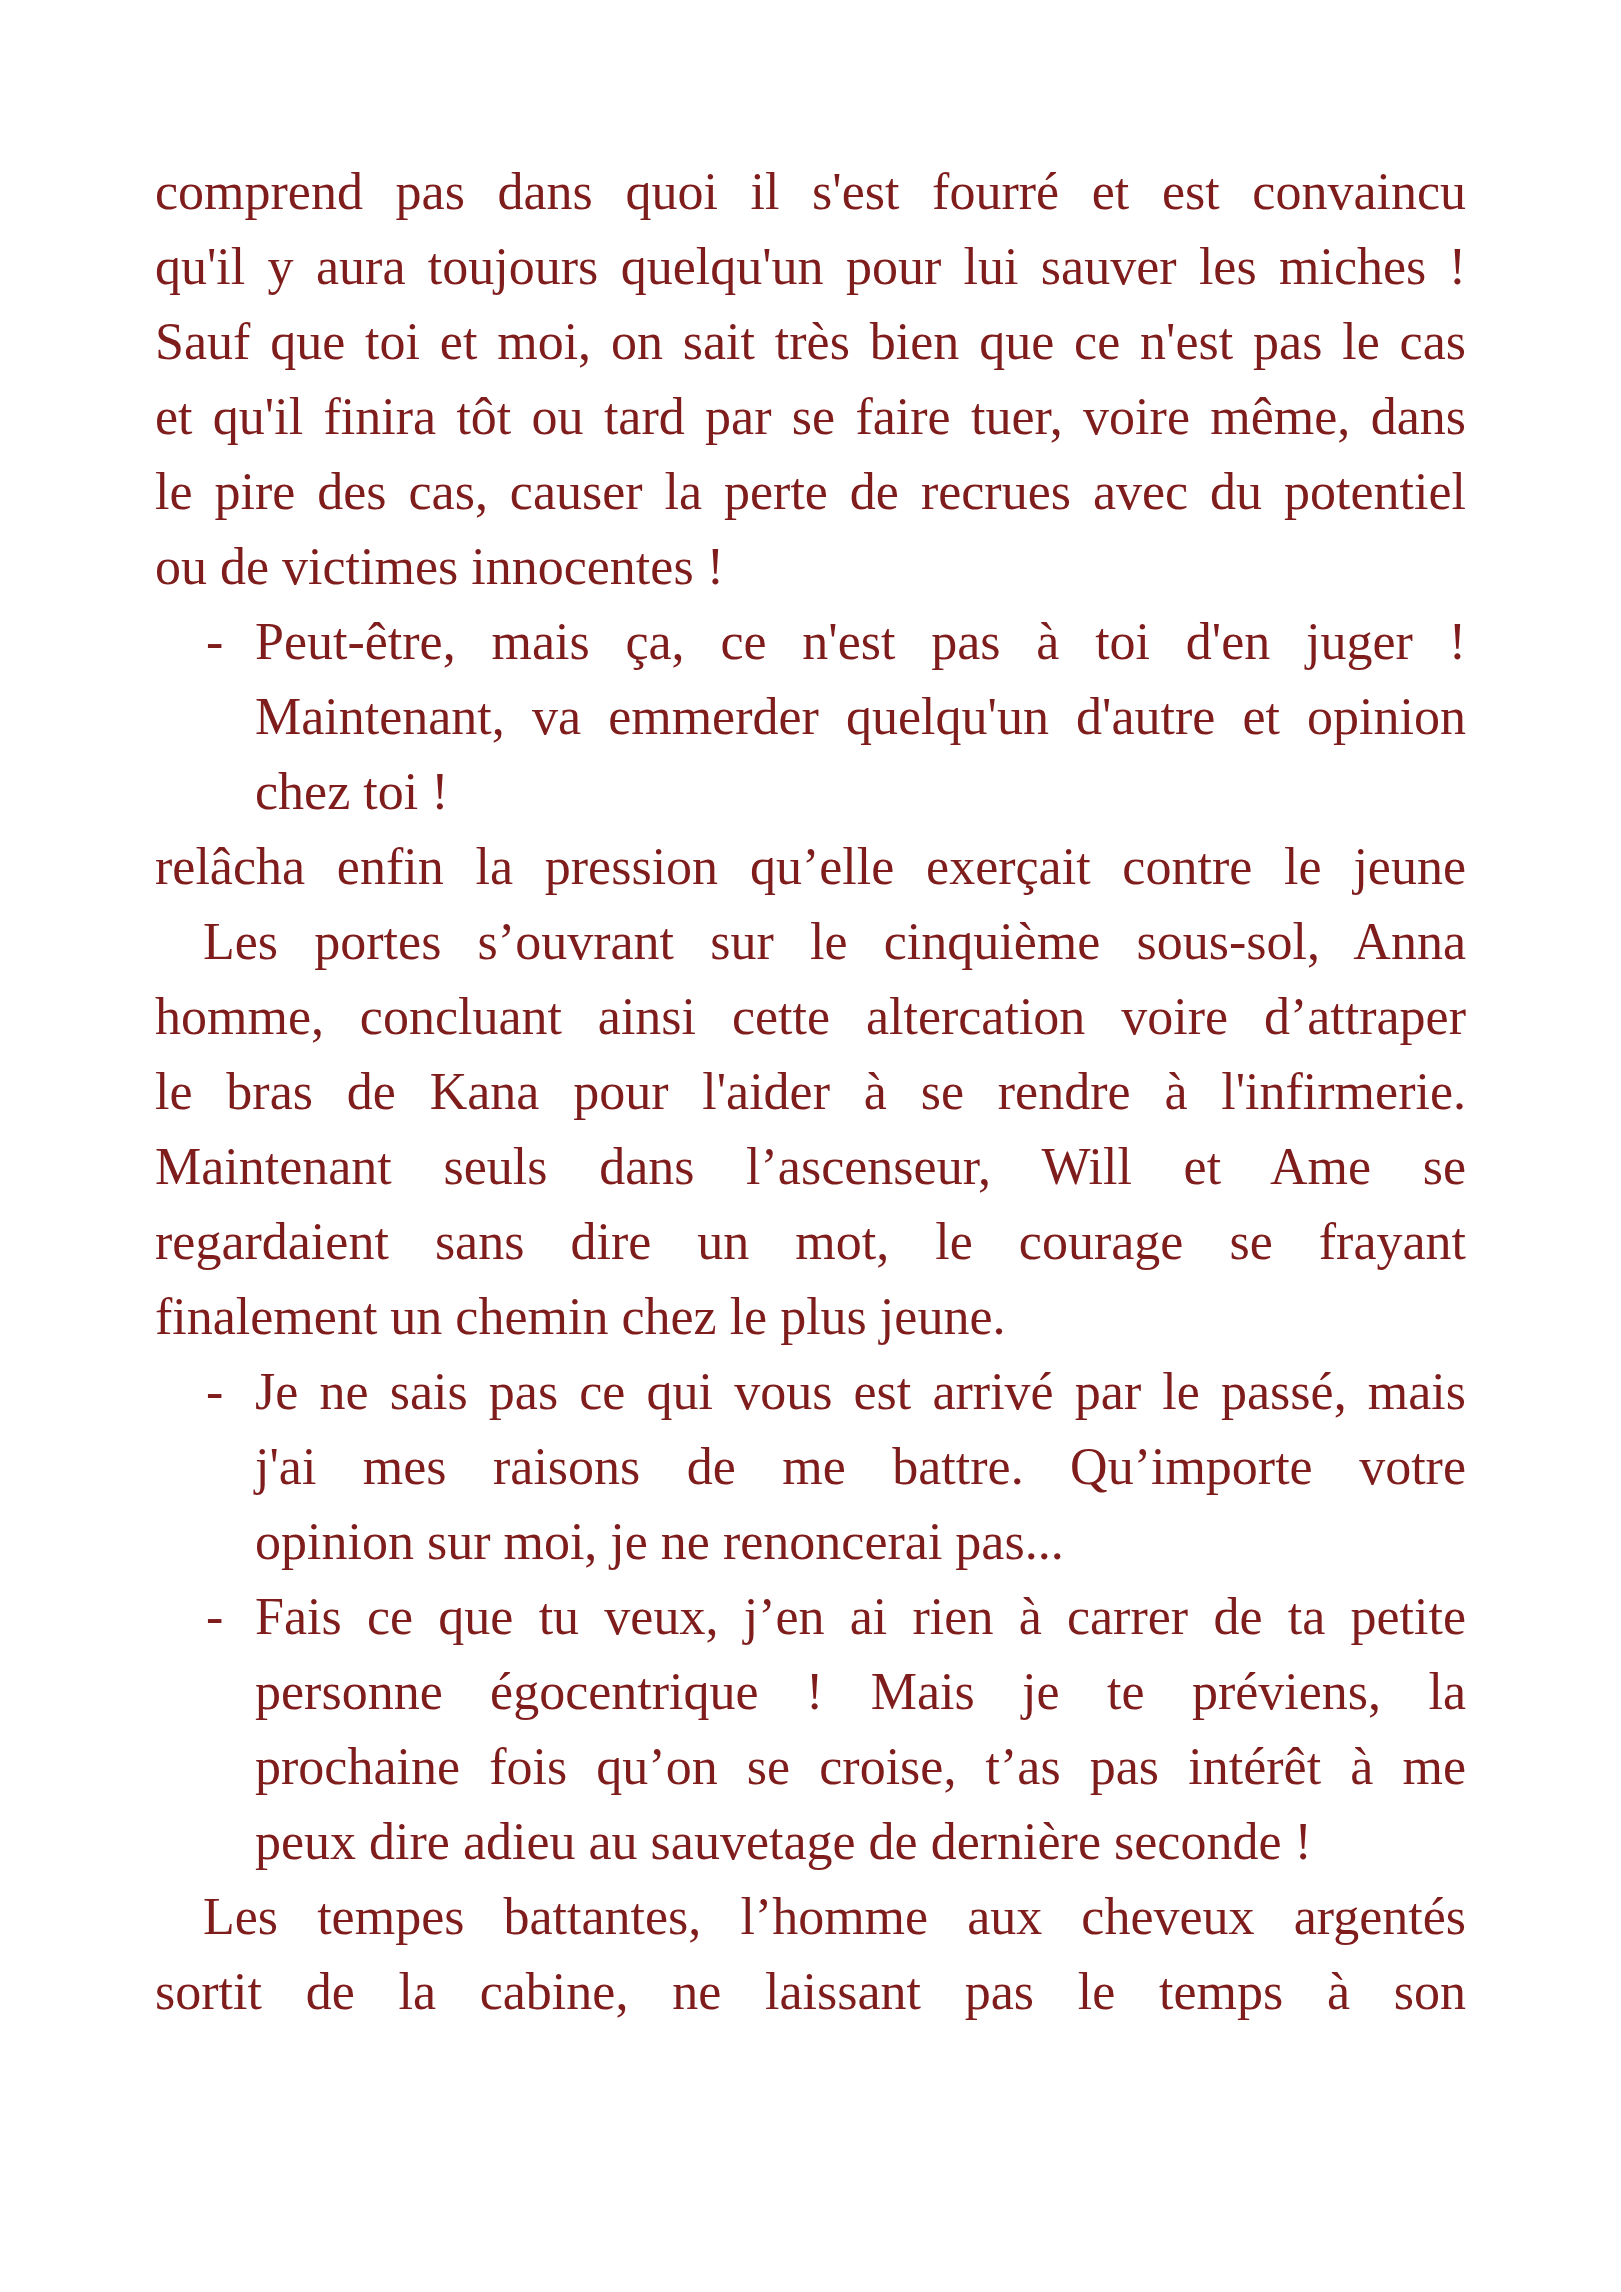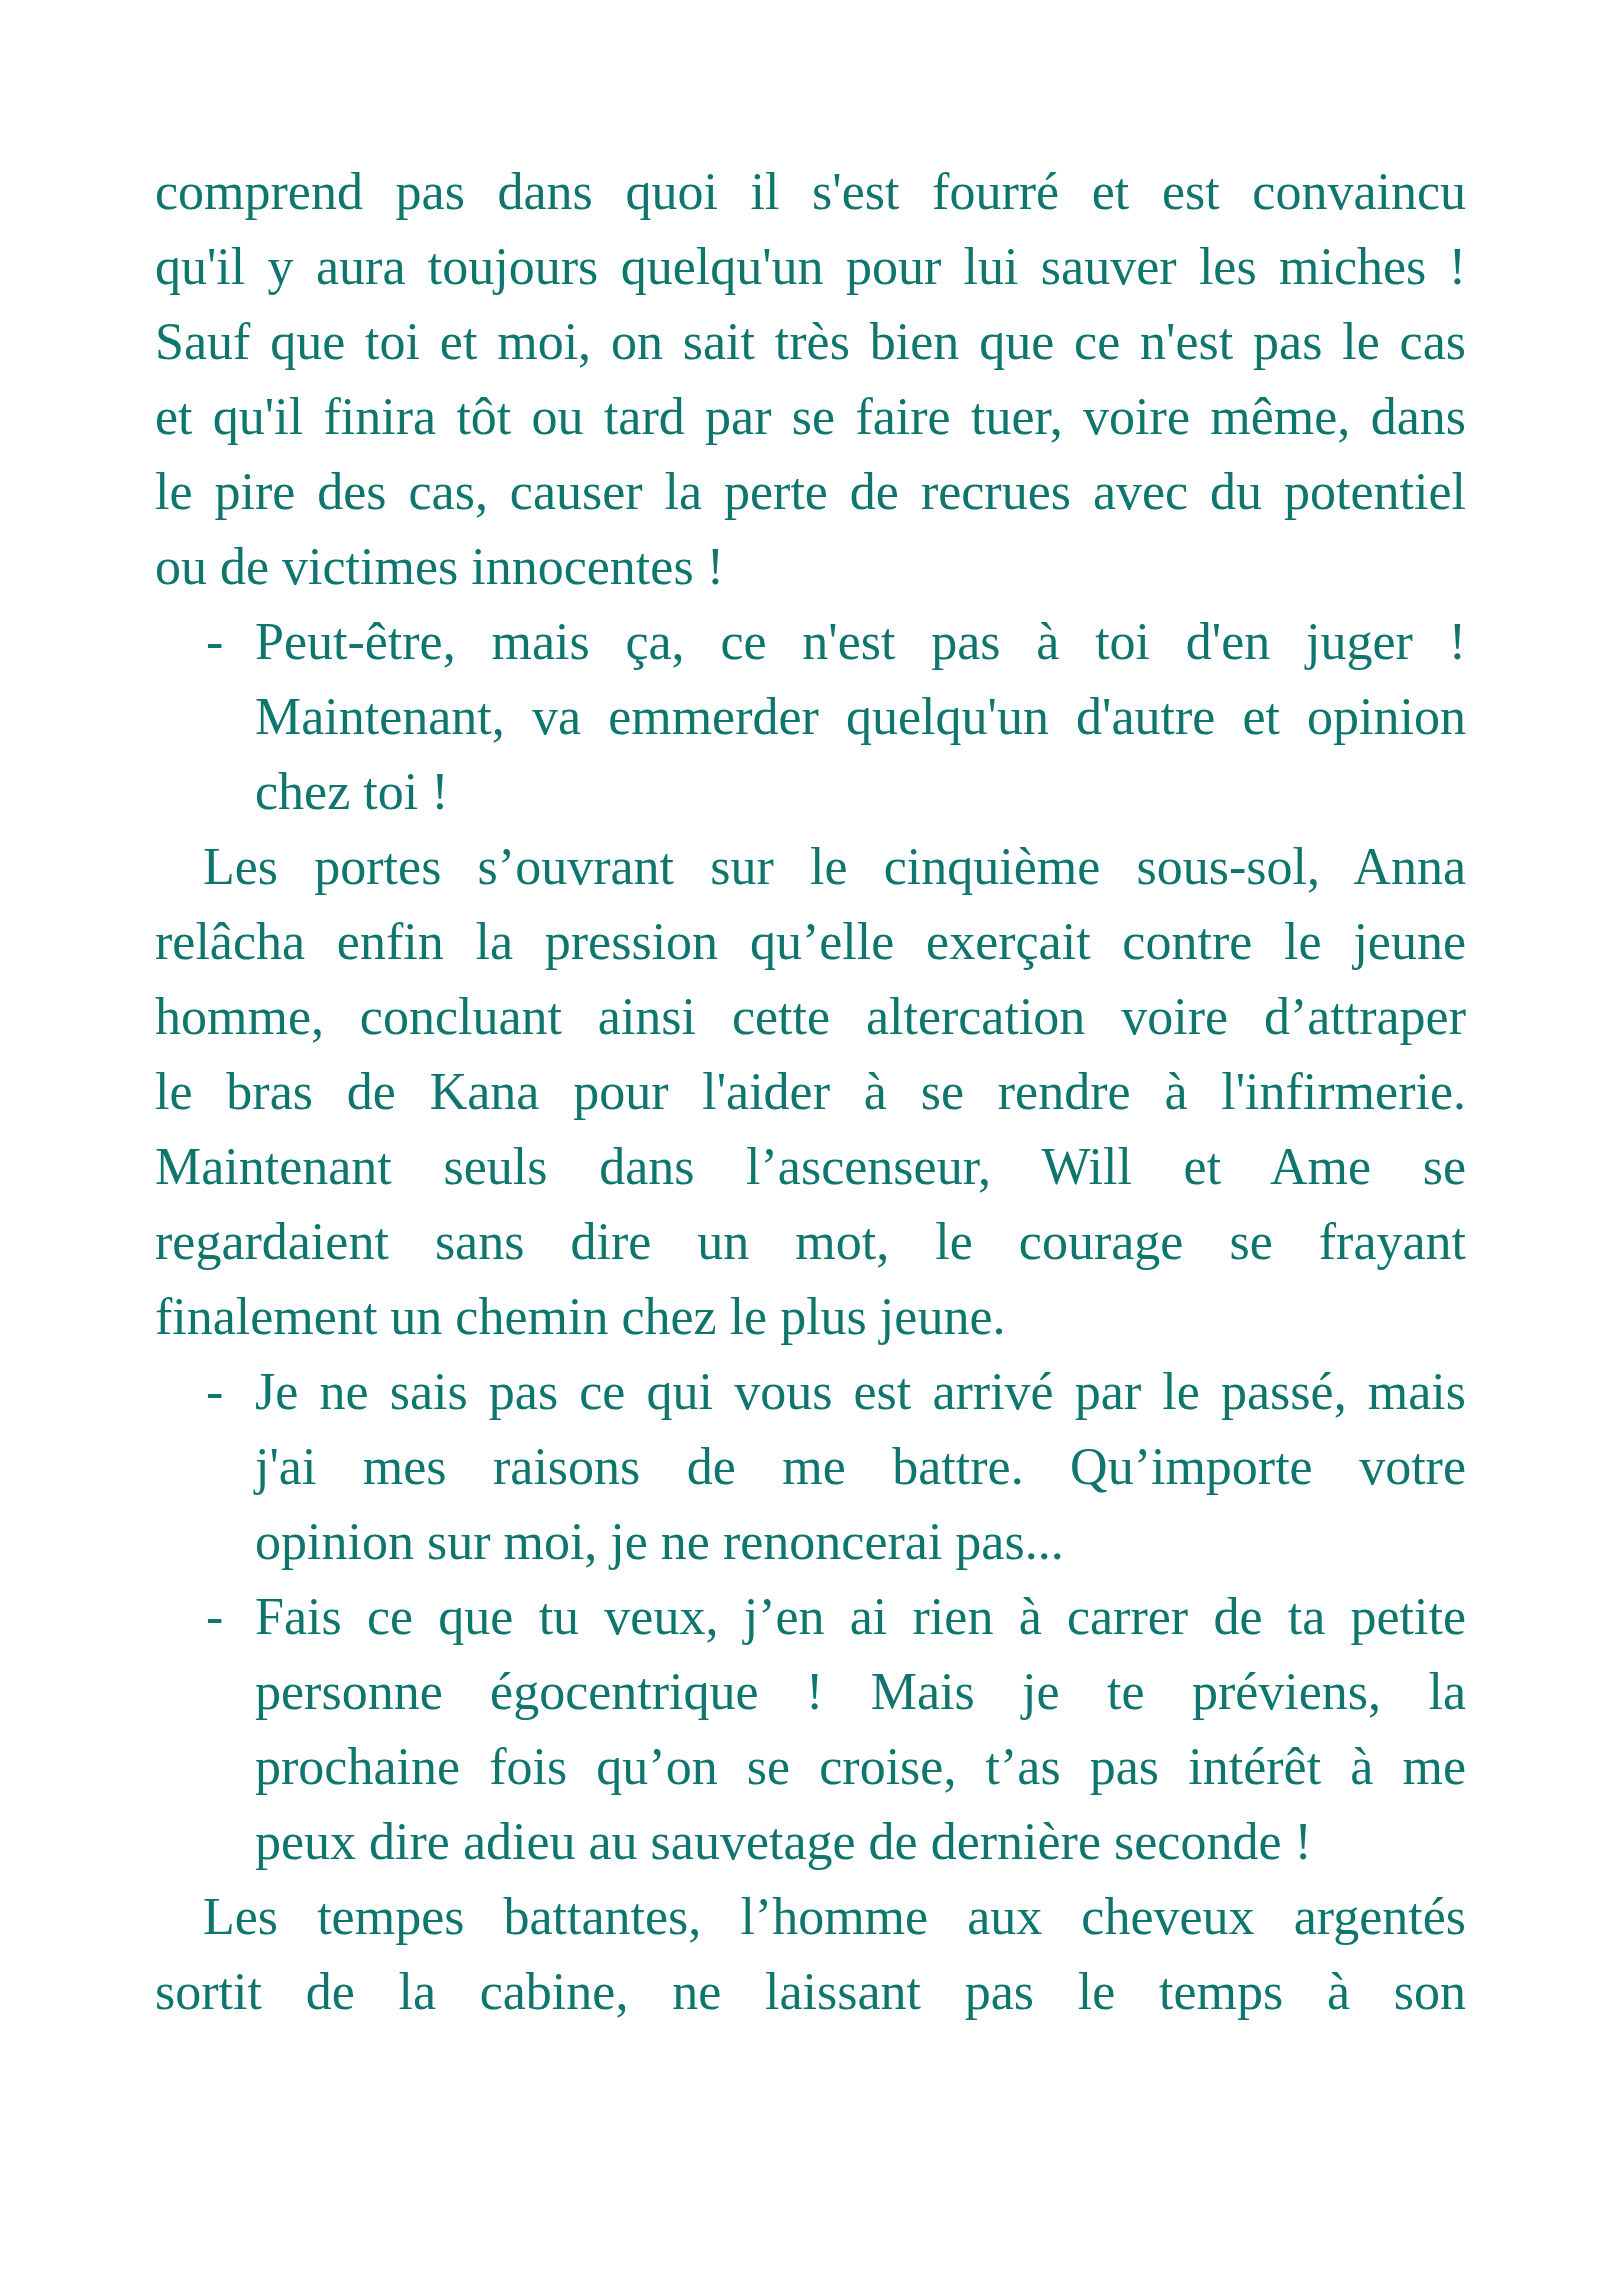--- a/index.html
+++ b/index.html
@@ -16,21 +16,21 @@
     font-family: "Liberation Serif", "DejaVu Serif", serif;
     overflow: hidden;
   }
   .text-block {
     position: absolute;
     left: 155px;
     top: 154px;
     width: 1311px;
     font-size: 52px;
     line-height: 75px;
-    color: #0f766e;
+    color: #7f1d1d;
   }
   .line {
     height: 75px;
     text-align: justify;
     text-align-last: justify;
     text-justify: inter-word;
   }
   .line.last {
     text-align: right;
     text-align-last: left;
@@ -61,22 +61,22 @@
     <div class="line">qu'il y aura toujours quelqu'un pour lui sauver les miches !</div>
     <div class="line">Sauf que toi et moi, on sait très bien que ce n'est pas le cas</div>
     <div class="line">et qu'il finira tôt ou tard par se faire tuer, voire même, dans</div>
     <div class="line">le pire des cas, causer la perte de recrues avec du potentiel</div>
     <div class="line last">ou de victimes innocentes !</div>
 
     <div class="line dlg"><span class="dash">-</span><span>Peut-être, mais ça, ce n'est pas à toi d'en juger !</span></div>
     <div class="line dcont">Maintenant, va emmerder quelqu'un d'autre et opinion</div>
     <div class="line dcont last">chez toi !</div>
 
+    <div class="line">relâcha enfin la pression qu’elle exerçait contre le jeune</div>
     <div class="line pindent">Les portes s’ouvrant sur le cinquième sous-sol, Anna</div>
-    <div class="line">relâcha enfin la pression qu’elle exerçait contre le jeune</div>
     <div class="line">homme, concluant ainsi cette altercation voire d’attraper</div>
     <div class="line">le bras de Kana pour l'aider à se rendre à l'infirmerie.</div>
     <div class="line">Maintenant seuls dans l’ascenseur, Will et Ame se</div>
     <div class="line">regardaient sans dire un mot, le courage se frayant</div>
     <div class="line last">finalement un chemin chez le plus jeune.</div>
 
     <div class="line dlg"><span class="dash">-</span><span>Je ne sais pas ce qui vous est arrivé par le passé, mais</span></div>
     <div class="line dcont">j'ai mes raisons de me battre. Qu’importe votre</div>
     <div class="line dcont last">opinion sur moi, je ne renoncerai pas...</div>
 

